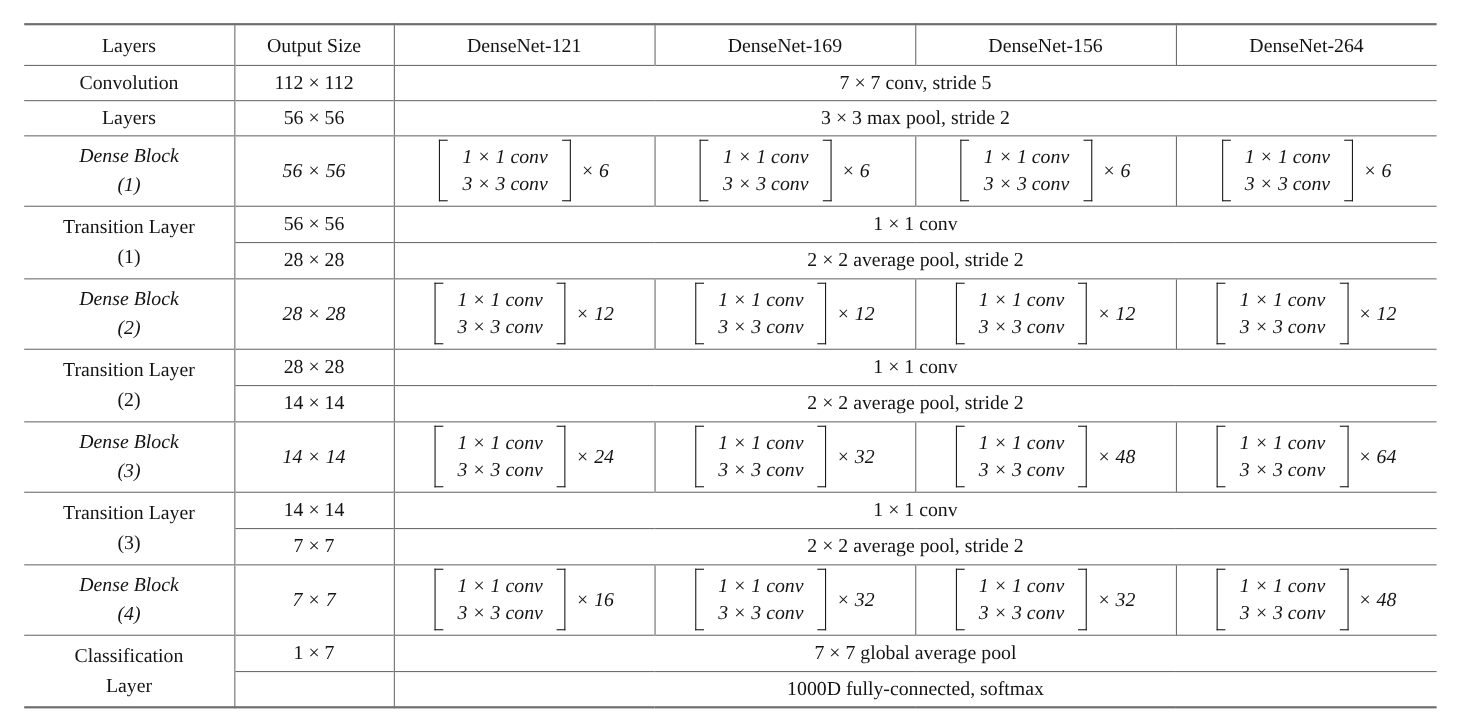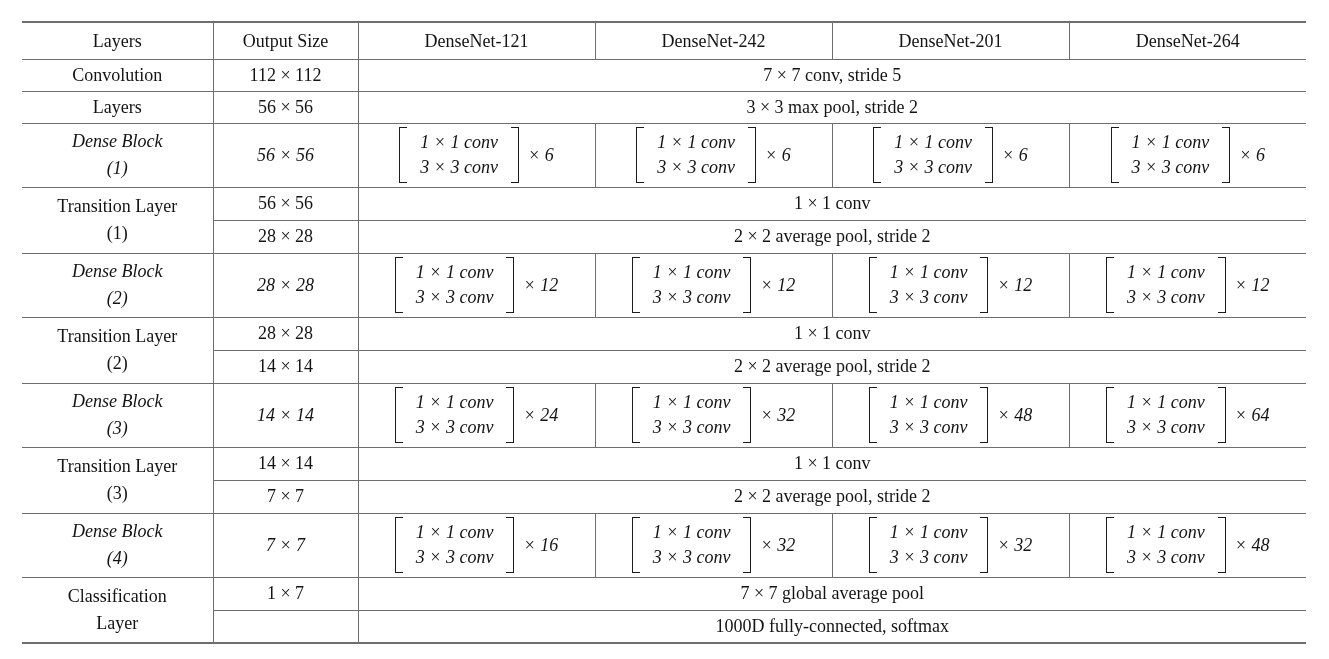--- a/index.html
+++ b/index.html
@@ -71,22 +71,22 @@
         <col class="c-net">
         <col class="c-net">
         <col class="c-net">
   </colgroup>
 
   <tbody>
         <tr class="r-head">
     <th class="nl">Layers</th>
     <th>Output Size</th>
     <th>DenseNet-121</th>
-    <th>DenseNet-242</th>
-    <th>DenseNet-201</th>
+    <th>DenseNet-169</th>
+    <th>DenseNet-156</th>
     <th>DenseNet-264</th>
   </tr>
 
   <tr class="r-simple">
     <td class="nl">Convolution</td>
     <td>112 × 112</td>
     <td colspan="4">7 × 7 conv, stride 5</td>
   </tr>
 
   <tr class="r-simple">

